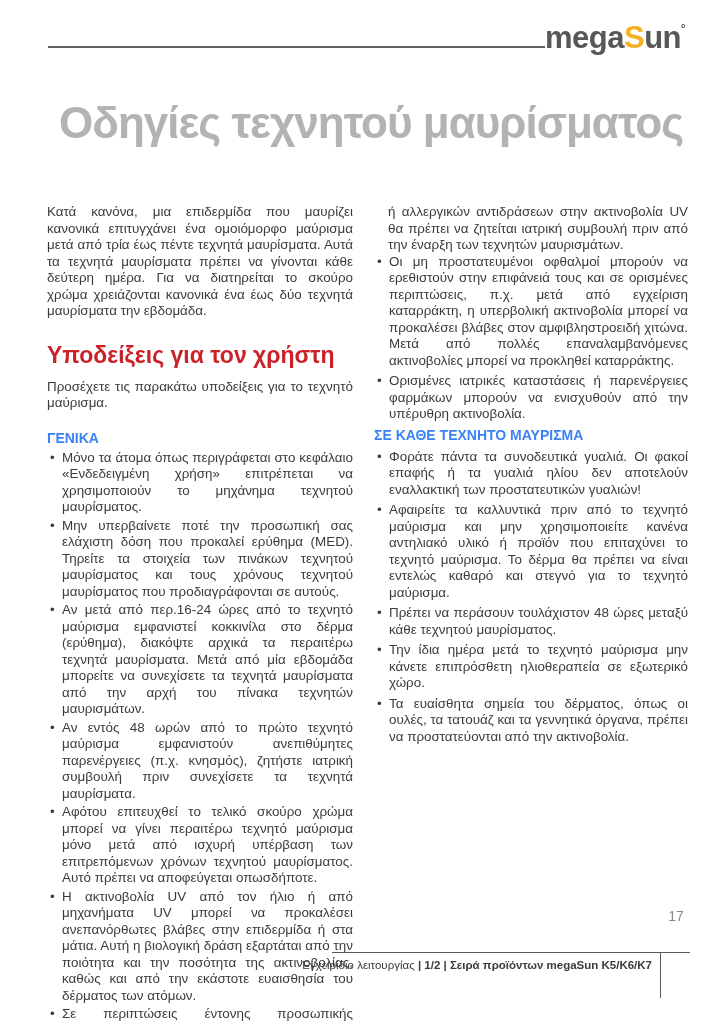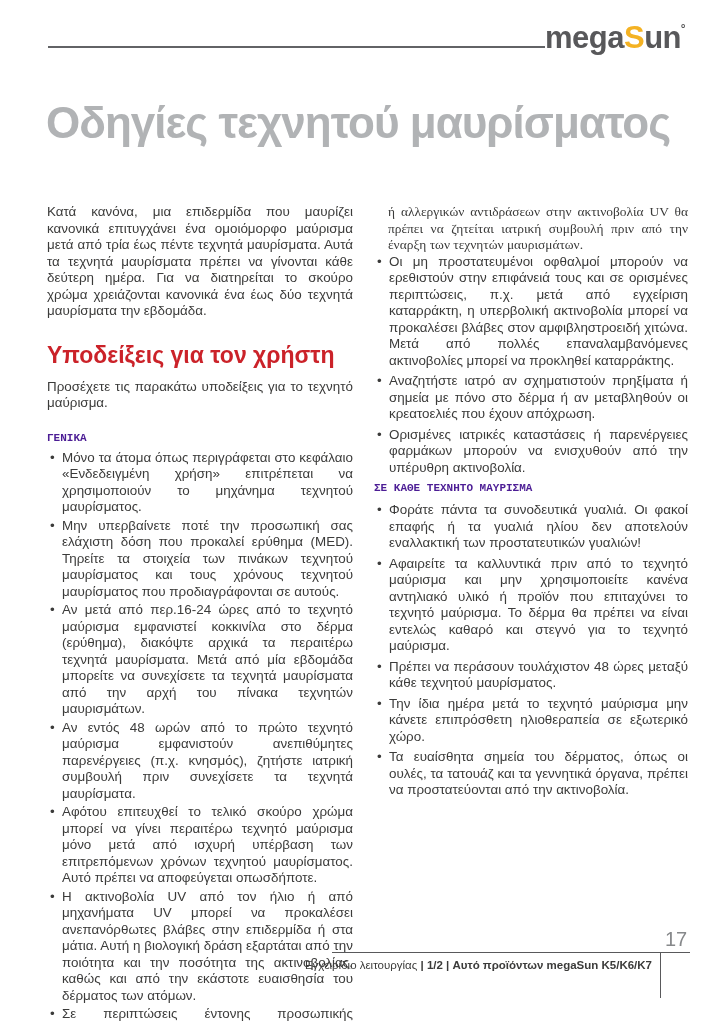--- a/index.html
+++ b/index.html
@@ -31,21 +31,21 @@
     color: #58585a;
     text-align: left;
     white-space: nowrap;
   }
   .logo .accent { color: #f4b223; }
   .logo .mark { font-size: 15px; vertical-align: 12px; color: #58585a; }
 
   
   .title {
     position: absolute;
-    left: 46px; top: 98px;
+    left: 59px; top: 98px;
     margin: 0;
     font-size: 44px;
     font-weight: bold;
     letter-spacing: -1px;
     color: #b1b3b5;
     white-space: nowrap;
   }
 
   
   .col { position: absolute; top: 204px; }
@@ -61,41 +61,40 @@
   .intro { margin-bottom: 0; }
   .red-heading {
     margin: 22px 0 11px 0;
     font-size: 23px;
     line-height: 26px;
     font-weight: bold;
     color: #cb2229;
   }
   .subhead {
     margin: 18px 0 3px 0;
-    font-size: 11px;
+    font-size: 14px;
     line-height: 17px;
     font-weight: bold;
-    color: #4c1d95;
-    font-family: Liberation Mono, monospace;
+    color: #3b82f6;
   }
   .col-right .subhead { margin-top: 0; margin-bottom: 5px; }
 
   ul.bullets { margin: 0; padding: 0; list-style: none; }
   ul.bullets li {
     position: relative;
     padding-left: 15px;
     margin-bottom: 2px;
   }
   .col-right ul.bullets li { margin-bottom: 4px; }
   ul.bullets li::before {
     content: "\2022";
     position: absolute;
     left: 3px; top: 0;
   }
-  .cont { padding-left: 14px; margin-bottom: 3px; font-family: Liberation Serif, serif; }
+  .cont { padding-left: 14px; margin-bottom: 3px; }
 
   
   .footer-rule {
     position: absolute;
     left: 332px; top: 952px;
     width: 358px; height: 1px;
     background: #59595b;
   }
   .footer-text {
     position: absolute;
@@ -109,24 +108,24 @@
   }
   .footer-text .bold { font-weight: bold; }
   .footer-divider {
     position: absolute;
     left: 660px; top: 952px;
     width: 1px; height: 46px;
     background: #59595b;
   }
   .page-number {
     position: absolute;
-    left: 661px; top: 928px;
+    left: 661px; top: 908px;
     width: 30px;
     text-align: center;
-    font-size: 20px;
+    font-size: 14px;
     color: #87898b;
   }
 </style>
 </head>
 <body>
 
 <div class="page">
 
   <div class="header-rule"></div>
 
@@ -149,39 +148,38 @@
         <li>Αφότου επιτευχθεί το τελικό σκούρο χρώμα μπορεί να γίνει περαιτέρω τεχνητό μαύρισμα μόνο μετά από ισχυρή υπέρβαση των επιτρεπόμενων χρόνων τεχνητού μαυρίσματος. Αυτό πρέπει να αποφεύγεται οπωσδήποτε.</li>
         <li>Η ακτινοβολία UV από τον ήλιο ή από μηχανήματα UV μπορεί να προκαλέσει ανεπανόρθωτες βλάβες στην επιδερμίδα ή στα μάτια. Αυτή η βιολογική δράση εξαρτάται από την ποιότητα και την ποσότητα της ακτινοβολίας, καθώς και από την εκάστοτε ευαισθησία του δέρματος των ατόμων.</li>
         <li>Σε περιπτώσεις έντονης προσωπικής ευαισθησίας</li>
       </ul>
   </div>
 
   <div class="col col-right">
     <p class="cont">ή αλλεργικών αντιδράσεων στην ακτινοβολία UV θα πρέπει να ζητείται ιατρική συμβουλή πριν από την έναρξη των τεχνητών μαυρισμάτων.</p>
     <ul class="bullets">
         <li>Οι μη προστατευμένοι οφθαλμοί μπορούν να ερεθιστούν στην επιφάνειά τους και σε ορισμένες περιπτώσεις, π.χ. μετά από εγχείριση καταρράκτη, η υπερβολική ακτινοβολία μπορεί να προκαλέσει βλάβες στον αμφιβληστροειδή χιτώνα. Μετά από πολλές επαναλαμβανόμενες ακτινοβολίες μπορεί να προκληθεί καταρράκτης.</li>
-        <li>Αναζητήστε ιατρό αν σχηματιστούν πρηξίματα ή σημεία με πόνο στο δέρμα ή αν μεταβληθούν οι κρεατοελιές που έχουν απόχρωση.</li>
         <li>Ορισμένες ιατρικές καταστάσεις ή παρενέργειες φαρμάκων μπορούν να ενισχυθούν από την υπέρυθρη ακτινοβολία.</li>
       </ul>
     <h3 class="subhead">ΣΕ ΚΑΘΕ ΤΕΧΝΗΤΟ ΜΑΥΡΙΣΜΑ</h3>
     <ul class="bullets">
         <li>Φοράτε πάντα τα συνοδευτικά γυαλιά. Οι φακοί επαφής ή τα γυαλιά ηλίου δεν αποτελούν εναλλακτική των προστατευτικών γυαλιών!</li>
         <li>Αφαιρείτε τα καλλυντικά πριν από το τεχνητό μαύρισμα και μην χρησιμοποιείτε κανένα αντηλιακό υλικό ή προϊόν που επιταχύνει το τεχνητό μαύρισμα. Το δέρμα θα πρέπει να είναι εντελώς καθαρό και στεγνό για το τεχνητό μαύρισμα.</li>
         <li>Πρέπει να περάσουν τουλάχιστον 48 ώρες μεταξύ κάθε τεχνητού μαυρίσματος.</li>
         <li>Την ίδια ημέρα μετά το τεχνητό μαύρισμα μην κάνετε επιπρόσθετη ηλιοθεραπεία σε εξωτερικό χώρο.</li>
         <li>Τα ευαίσθητα σημεία του δέρματος, όπως οι ουλές, τα τατουάζ και τα γεννητικά όργανα, πρέπει να προστατεύονται από την ακτινοβολία.</li>
       </ul>
   </div>
 
   <div class="footer-rule"></div>
 
   <div class="footer-text">
     <span>Εγχειρίδιο λειτουργίας</span>
     <span class="bold">|</span>
     <span class="bold">1/2</span>
     <span class="bold">|</span>
-    <span class="bold">Αυτό προϊόντων megaSun K5/K6/K7</span>
+    <span class="bold">Σειρά προϊόντων megaSun K5/K6/K7</span>
   </div>
 
   <div class="footer-divider"></div>
   <div class="page-number">17</div>
 
 </div>
 
 </body></html>

